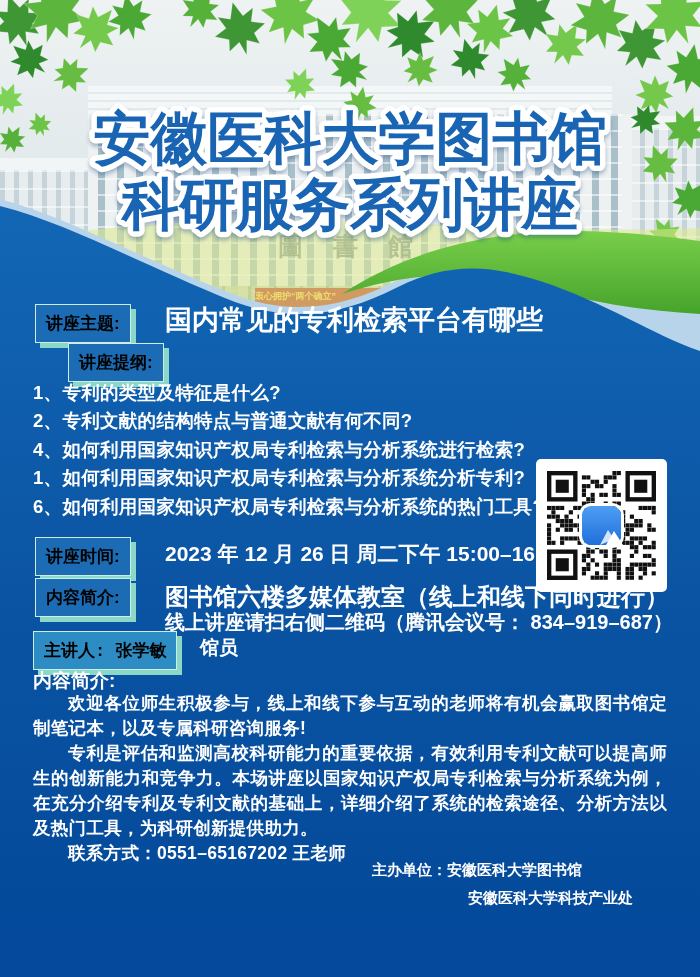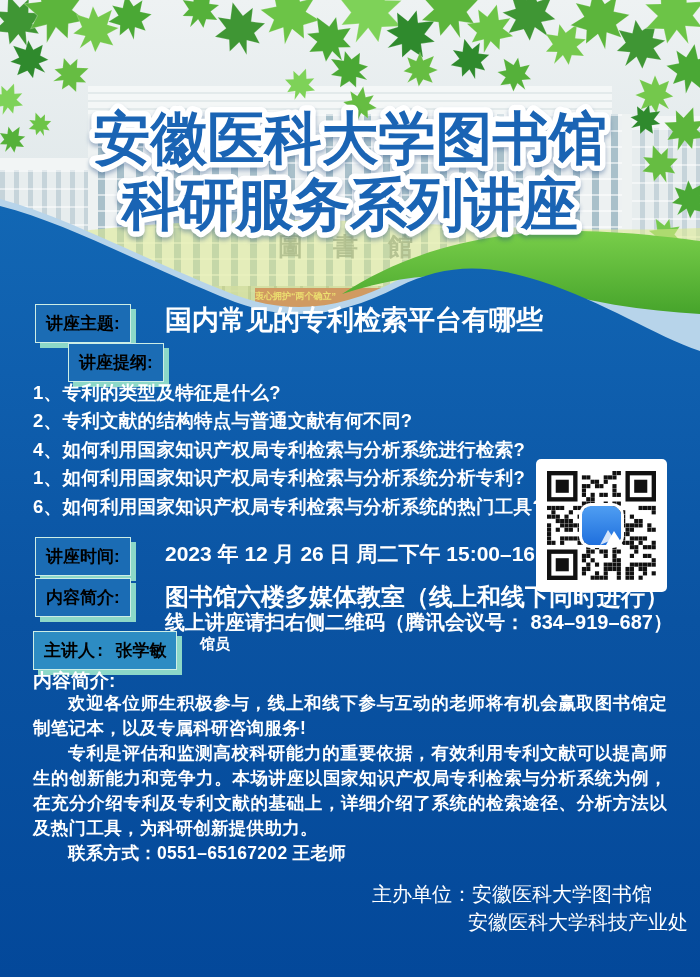--- a/index.html
+++ b/index.html
@@ -59,21 +59,21 @@
   .tagbox{position:absolute;background:#1b6cb4;border:1px solid #cdeee6;
     box-shadow:5px 5px 0 #8cd8c8;color:#000000;font-weight:bold;font-size:17px;
     padding:7px 10px;white-space:nowrap;}
   .tagbox.speaker{background:#2d8cc3;}
   .bigline{position:absolute;font-weight:bold;white-space:nowrap;}
   .list{position:absolute;left:33px;top:379px;width:505px;}
   .list div{font-size:18.5px;font-weight:bold;line-height:28.4px;white-space:nowrap;letter-spacing:.3px;}
   .paras{position:absolute;left:33px;top:691px;width:634px;font-size:17.5px;font-weight:bold;
     line-height:25px;text-align:justify;letter-spacing:.3px;}
   .paras p{margin:0;text-indent:2em;}
-  .footer{position:absolute;left:372px;top:880px;font-size:20px;font-weight:normal;line-height:28px;}
+  .footer{position:absolute;left:372px;top:856px;font-size:15px;font-weight:bold;line-height:28px;}
   .footer .row2{margin-left:96px;}
   
   .qr{position:absolute;left:536px;top:459px;width:131px;height:133px;background:#fff;
     border-radius:5px;z-index:8;}
   .qr svg{position:absolute;left:11px;top:12px;}
   .qr-icon{position:absolute;left:46px;top:47px;width:39px;height:39px;border-radius:9px;
     background:linear-gradient(180deg,#4f9ef2,#1f6fdd);box-shadow:0 0 0 3px #fff;}
 </style>
 </head>
 <body>
@@ -176,21 +176,21 @@
     </div>
 
     <div class="tagbox" style="left:35px;top:537px;">讲座时间:</div>
     <div class="bigline" style="left:165px;top:540px;font-size:21px;">2023 年 12 月 26 日  周二下午 15:00–16:30</div>
 
     <div class="tagbox" style="left:35px;top:578px;">内容简介:</div>
     <div class="bigline" style="left:165px;top:581px;font-size:24px;">图书馆六楼多媒体教室（线上和线下同时进行）</div>
     <div class="bigline" style="left:165px;top:609px;font-size:20px;">线上讲座请扫右侧二维码（腾讯会议号： 834–919–687）</div>
 
     <div class="tagbox speaker" style="left:33px;top:631px;font-family:Liberation Mono, monospace;">主讲人: 张学敏</div>
-    <div class="bigline" style="left:200px;top:635px;font-size:15px;">馆员</div>
+    <div class="bigline" style="left:200px;top:635px;font-size:19px;">馆员</div>
 
     <div class="bigline" style="left:33px;top:668px;font-size:19px;">内容简介:</div>
     <div class="paras">
       <p>欢迎各位师生积极参与，线上和线下参与互动的老师将有机会赢取图书馆定制笔记本，以及专属科研咨询服务!</p>
       <p>专利是评估和监测高校科研能力的重要依据，有效利用专利文献可以提高师生的创新能力和竞争力。本场讲座以国家知识产权局专利检索与分析系统为例，在充分介绍专利及专利文献的基础上，详细介绍了系统的检索途径、分析方法以及热门工具，为科研创新提供助力。</p>
       <p>联系方式：0551–65167202  王老师</p>
     </div>
 
     <div class="footer">
       <div><span>主办单位：</span><span>安徽医科大学图书馆</span></div>

